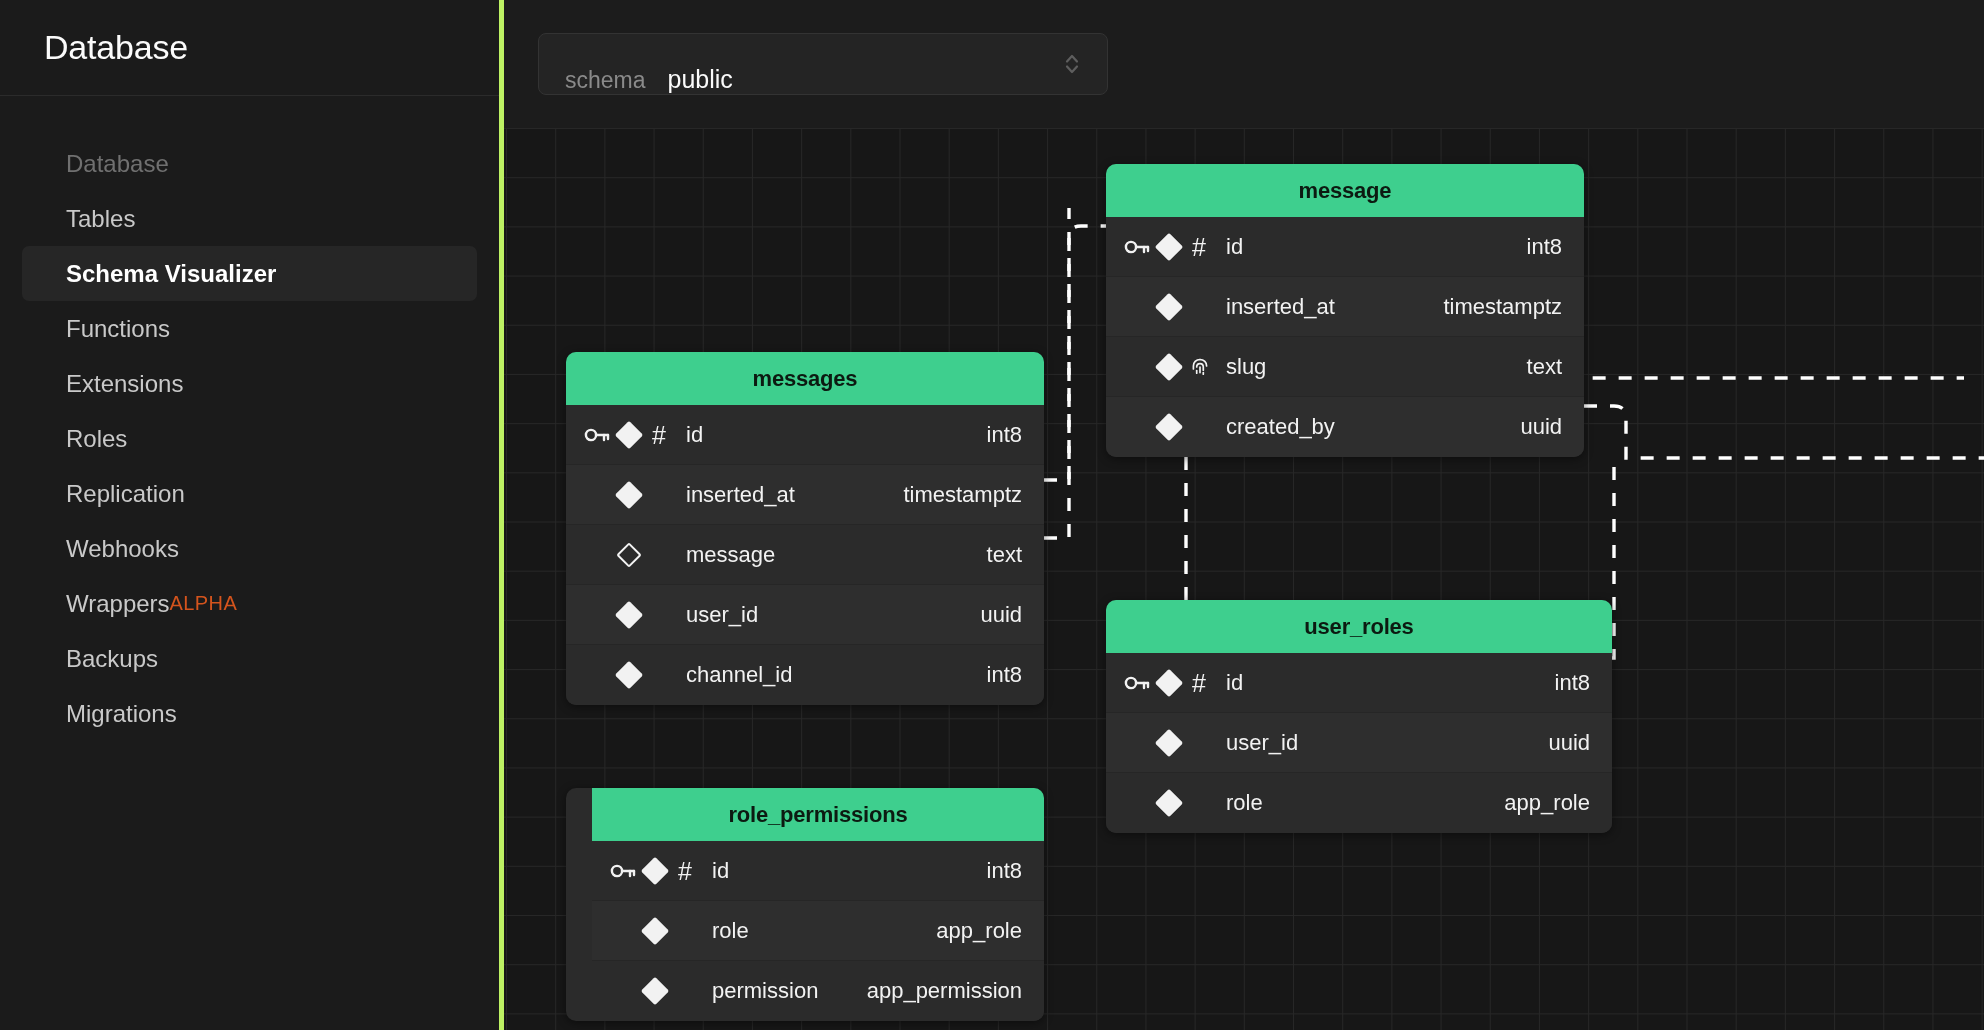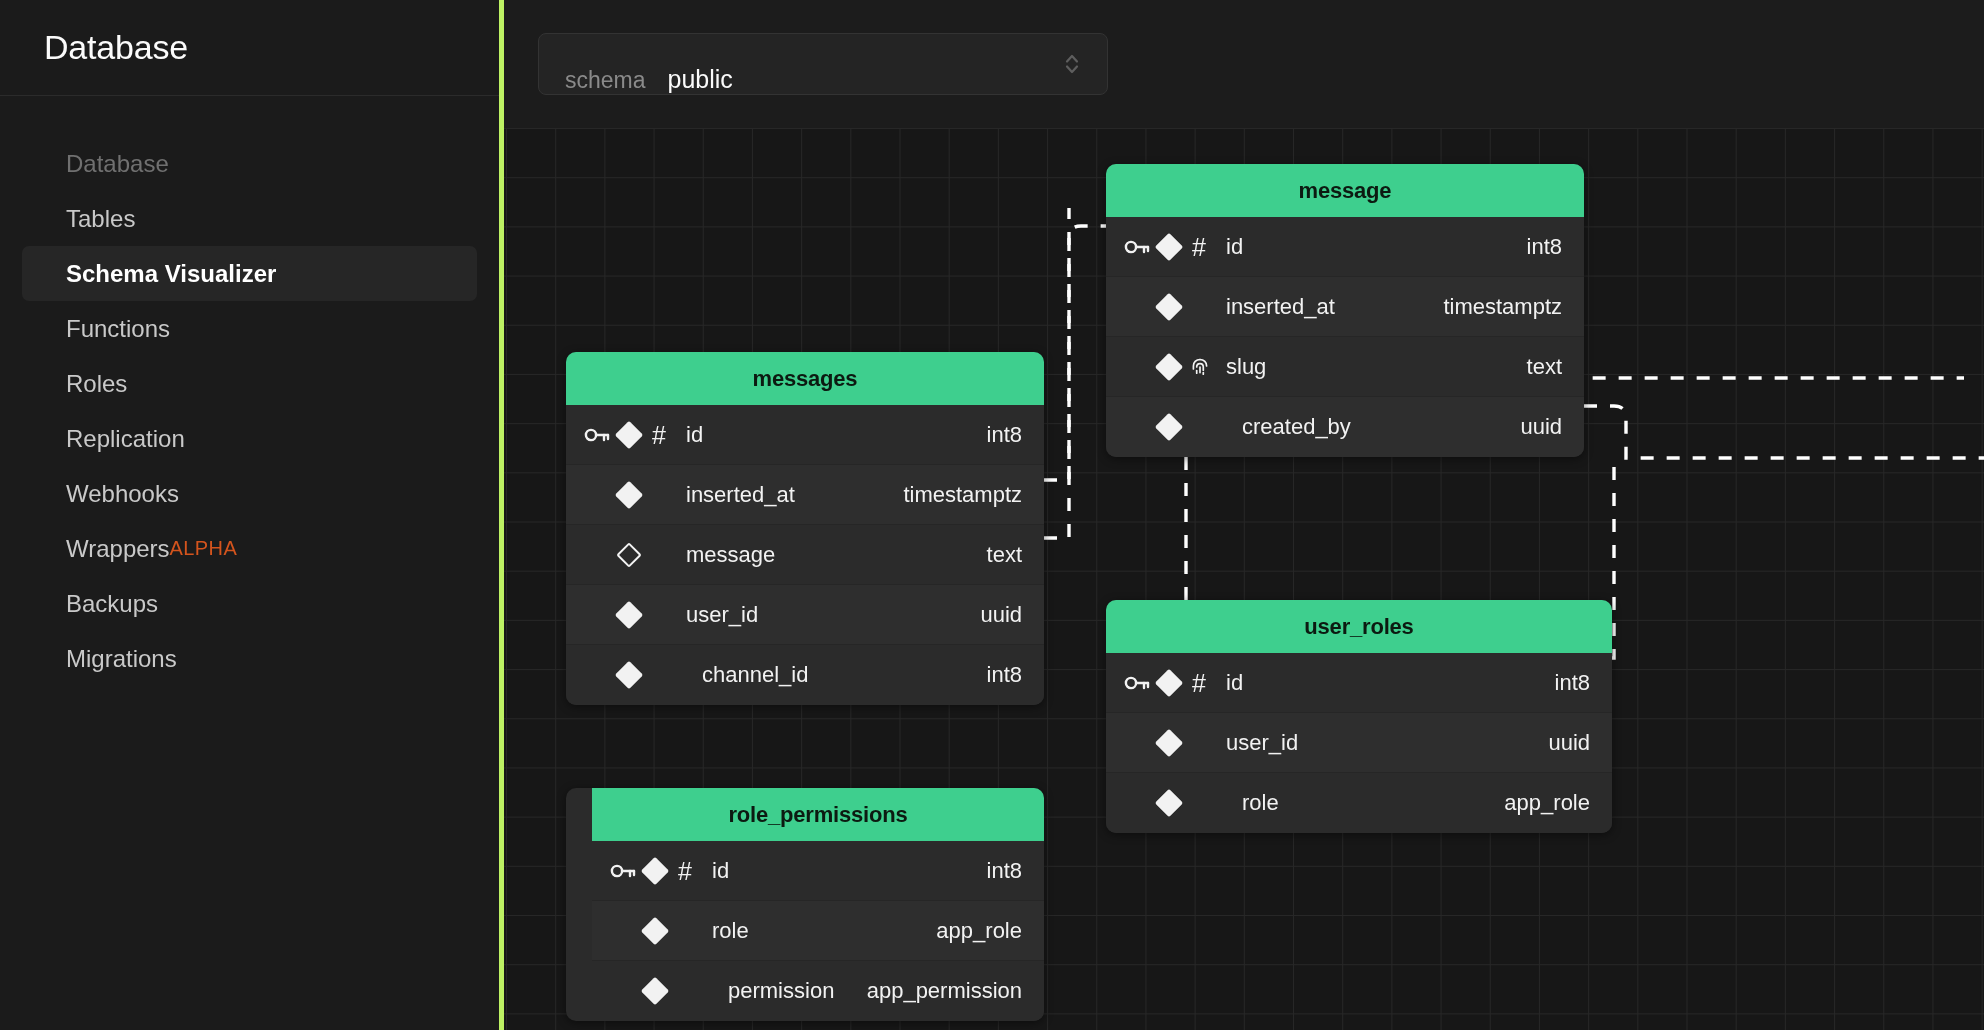--- a/index.html
+++ b/index.html
@@ -120,21 +120,21 @@
     height: 60px;
     display: flex; align-items: center;
     padding: 0 22px 0 18px;
     font-size: 22px;
     color: #f2f2f2;
     border-bottom: 1px solid #262626;
     position: relative;
   }
   .col-row:nth-child(odd) { background: #2e2e2e; }
   .col-row:nth-child(even) { background: #2b2b2b; }
-  .col-row:last-child { border-bottom: none; gap: 16px; }
+  .col-row:last-child { border-bottom: none; }
   .col-icons {
     width: 96px; flex: 0 0 96px;
     display: flex; align-items: center; gap: 8px;
   }
   .col-name { flex: 1; padding-left: 6px; white-space: nowrap; }
   .col-type { color: #f2f2f2; white-space: nowrap; padding-left: 14px; }
 
   
   .ic { display: inline-flex; align-items: center; justify-content: center; flex: 0 0 auto; }
   .ic-key { width: 26px; height: 22px; }
@@ -161,20 +161,23 @@
           <span>Database</span>
         </div>
         <div class="nav-item">
           <span>Tables</span>
         </div>
         <div class="nav-item active">
           <span>Schema Visualizer</span>
         </div>
         <div class="nav-item">
           <span>Functions</span>
+        </div>
+        <div class="nav-item">
+          <span>Extensions</span>
         </div>
         <div class="nav-item">
           <span>Roles</span>
         </div>
         <div class="nav-item">
           <span>Replication</span>
         </div>
         <div class="nav-item">
           <span>Webhooks</span>
         </div>

